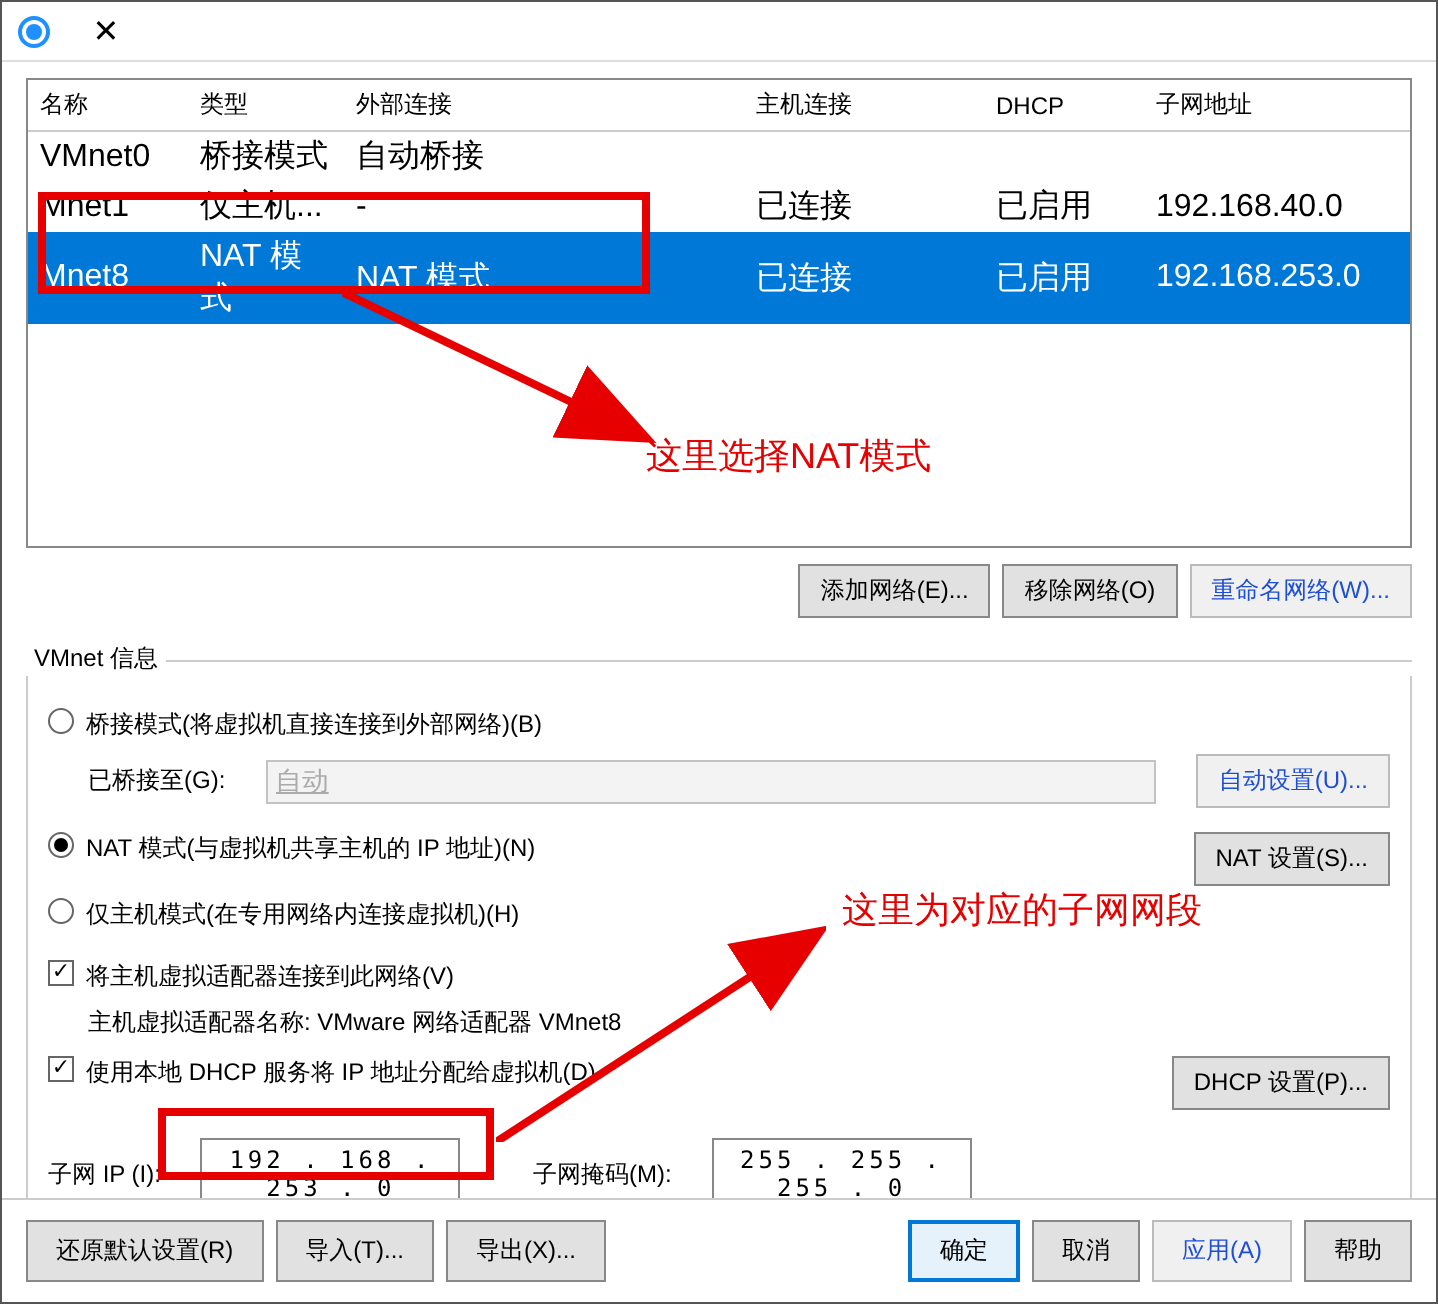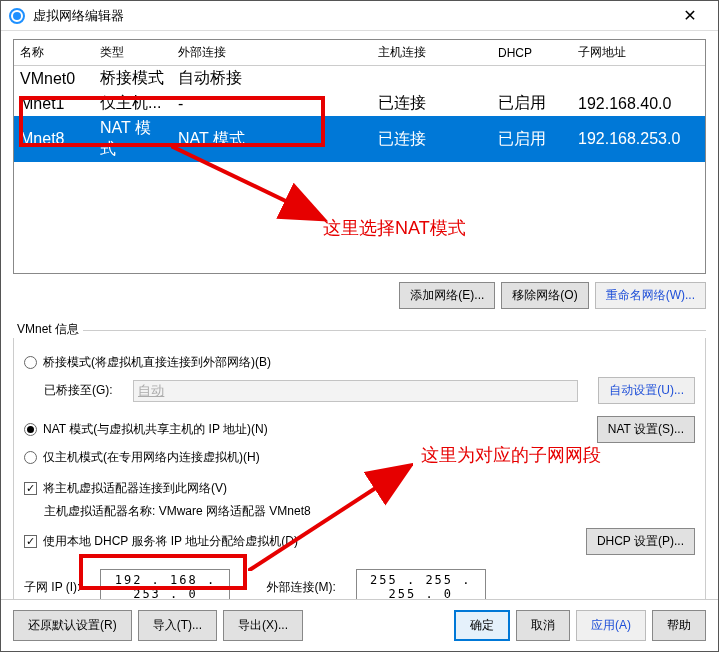--- a/index.html
+++ b/index.html
@@ -19,21 +19,21 @@
 .redbox1 { position: absolute; border: 4px solid #e60000; left: 18px; top: 95px; width: 306px; height: 51px; pointer-events: none; }
 .annot1 { position: absolute; color: #e60000; font-size: 18px; font-weight: 500; left: 322px; top: 215px; }
 .arrow1 { position: absolute; left: 170px; top: 145px; width: 160px; height: 80px; pointer-events: none; }
 .btnrow { margin-top: 8px; display: flex; justify-content: flex-end; gap: 6px; }
 .btn { border: 1px solid #888; background: #e1e1e1; padding: 4px 10px; cursor: pointer; font-size: 12px; }
 .btn.disabled { color: #1d4ed8; border-color: #bbb; background: #f0f0f0; cursor: default; }
 .group { margin-top: 12px; position: relative; }
 .group-box { border: 1px solid #ccc; border-top: none; padding: 10px 10px 14px 10px; position: relative; }
 .group-top { border-top: 1px solid #ccc; position: absolute; top: 9px; left: 0; right: 0; }
 .group-title { position: relative; background: #fff; padding: 0 4px; display: inline-block; z-index: 1; }
-.radio-row, .check-row { display: flex; align-items: center; margin: 6px 0; gap: 6px; }
+.radio-row, .check-row { display: flex; margin: 6px 0; gap: 6px; }
 .radio { width: 13px; height: 13px; border: 1px solid #666; border-radius: 50%; display: inline-flex; align-items: center; justify-content: center; flex-shrink: 0; }
 .radio.checked::after { content: ""; width: 7px; height: 7px; background: #000; border-radius: 50%; }
 .check { width: 13px; height: 13px; border: 1px solid #666; display: inline-flex; align-items: center; justify-content: center; flex-shrink: 0; }
 .check.checked::after { content: "✓"; font-size: 11px; line-height: 1; }
 .inline { display: flex; align-items: center; gap: 20px; margin: 6px 0; }
 .inline label { white-space: nowrap; }
 select.fake { flex: 1; height: 22px; border: 1px solid #aaa; background: #eee; color: #888; padding: 0 4px; appearance: none; text-decoration: underline; }
 .right-btn { margin-left: auto; }
 .sub { margin-left: 20px; }
 .ip-input { border: 1px solid #888; padding: 3px 6px; font-family: monospace; letter-spacing: 2px; width: 130px; display: inline-block; text-align: center; }
@@ -44,21 +44,20 @@
 .footer .btn { padding: 5px 14px; }
 .btn.primary { border: 2px solid #0078d7; background: #e5f1fb; }
 </style>
 </head>
 <body>
 
 <div class="titlebar">
   <div class="icon">
       <span></span>
     </div>
-  <div class="title">虚拟网络编辑器</div>
   <div class="close-x">✕</div>
 </div>
 
 <div class="content">
   <div class="table-wrap">
     <table>
       <thead>
           <tr>
         <th class="col1">名称</th>
         <th class="col2">类型</th>
@@ -136,21 +135,21 @@
 
       <div class="check-row" style="margin-top:8px">
         <span class="check checked"></span>
           <span>使用本地 DHCP 服务将 IP 地址分配给虚拟机(D)</span>
         <button class="btn right-btn"><span>DHCP 设置(P)...</span></button>
       </div>
 
       <div class="inline" style="margin-top:14px">
         <label>子网 IP (I):</label>
         <span class="ip-input">192 . 168 . 253 .   0</span>
-        <label style="margin-left:16px">外部连接(M):</label>
+        <label style="margin-left:16px">子网掩码(M):</label>
         <span class="ip-input">255 . 255 . 255 .   0</span>
       </div>
     </div>
   </div>
 </div>
 
 <div class="footer">
   <button class="btn"><span>还原默认设置(R)</span></button>
   <button class="btn"><span>导入(T)...</span></button>
   <button class="btn"><span>导出(X)...</span></button>

